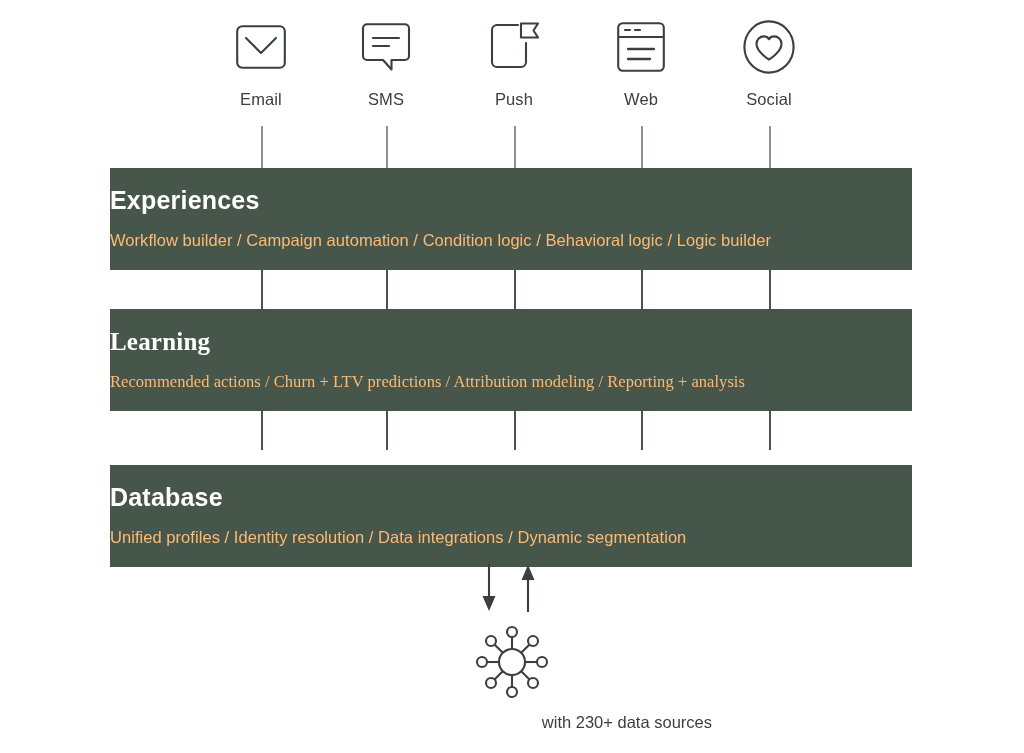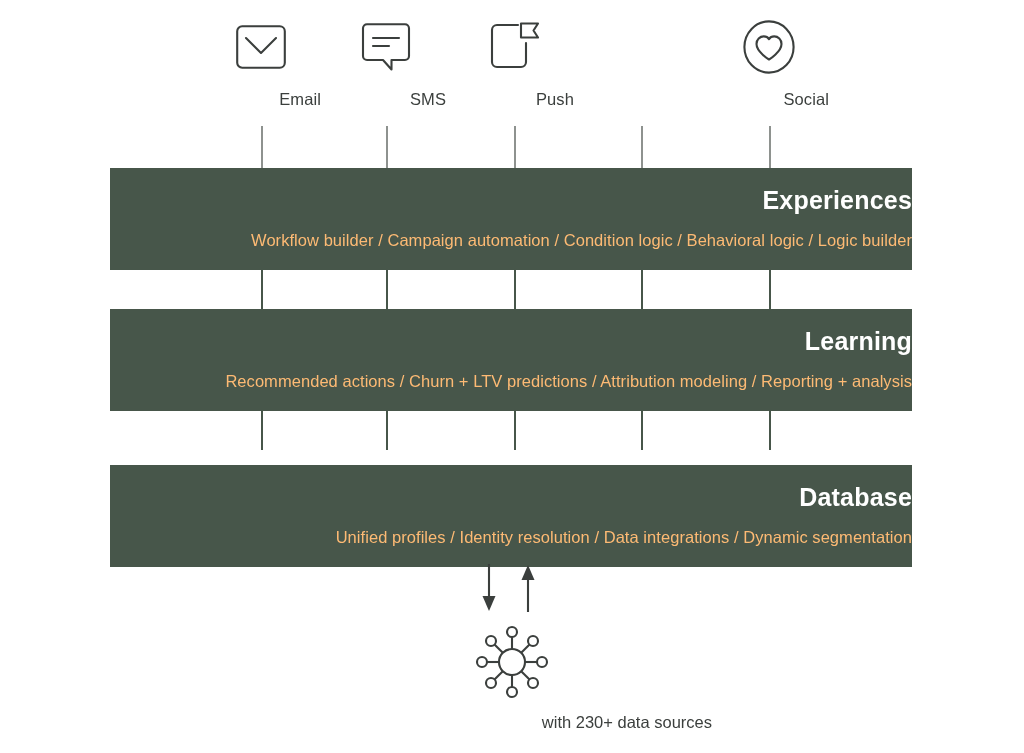--- a/index.html
+++ b/index.html
@@ -17,21 +17,21 @@
     position: relative;
     width: 1024px;
     height: 753px;
   }
 
   
   .channel {
     position: absolute;
     top: 16px;
     width: 120px;
-    text-align: right;
+    text-align: center;
   }
   .channel .glyph {
     height: 62px;
     display: flex;
     align-items: center;
     justify-content: center;
   }
   .channel .clabel {
     margin-top: 12px;
     font-size: 16.5px;
@@ -50,21 +50,21 @@
   
   .band {
     position: absolute;
     left: 110px;
     width: 802px;
     background: #47564a;
     color: #ffffff;
     text-align: center;
     display: flex;
     flex-direction: column;
-    align-items: flex-end;
+    align-items: flex-start;
     justify-content: center;
   }
   .band .band-title {
     font-size: 25px;
     font-weight: 600;
     letter-spacing: .2px;
     line-height: 1;
   }
   .band .band-sub {
     margin-top: 18px;
@@ -134,20 +134,33 @@
     <div class="glyph">
       <svg width="50" height="50" viewBox="0 0 50 50">
         <path d="M6 2.2 H44 a4 4 0 0 1 4 4 V34 a4 4 0 0 1 -4 4 H30.5 L30.5 47.5 L22 38 H6 a4 4 0 0 1 -4 -4 V6.2 a4 4 0 0 1 4 -4 Z" fill="none" stroke="#3b3f3d" stroke-width="2.1" stroke-linejoin="round"></path>
         <line x1="12" y1="16" x2="38" y2="16" stroke="#3b3f3d" stroke-width="2.1" stroke-linecap="round"></line>
         <line x1="12" y1="24" x2="28" y2="24" stroke="#3b3f3d" stroke-width="2.1" stroke-linecap="round"></line>
       </svg>
     </div>
     <div class="clabel">SMS</div>
   </div>
 
+  <div class="channel" style="left:581px">
+    <div class="glyph">
+      <svg width="48" height="50" viewBox="0 0 48 50">
+        <rect x="1.2" y="1.2" width="45.6" height="47.6" rx="4.5" ry="4.5" fill="none" stroke="#3b3f3d" stroke-width="2.1"></rect>
+        <line x1="1.2" y1="15" x2="46.8" y2="15" stroke="#3b3f3d" stroke-width="2.1"></line>
+        <line x1="8" y1="8" x2="13" y2="8" stroke="#3b3f3d" stroke-width="2.1" stroke-linecap="round"></line>
+        <line x1="18" y1="8" x2="23" y2="8" stroke="#3b3f3d" stroke-width="2.1" stroke-linecap="round"></line>
+        <line x1="11" y1="27" x2="37" y2="27" stroke="#3b3f3d" stroke-width="2.3" stroke-linecap="round"></line>
+        <line x1="11" y1="37" x2="33" y2="37" stroke="#3b3f3d" stroke-width="2.3" stroke-linecap="round"></line>
+      </svg>
+    </div>
+    <div class="clabel">Web</div>
+  </div>
 
   <div class="channel" style="left:709px">
     <div class="glyph">
       <svg width="52" height="54" viewBox="0 0 52 54">
         <ellipse cx="26" cy="27" rx="24.6" ry="25.6" fill="none" stroke="#3b3f3d" stroke-width="2.1"></ellipse>
         <path d="M26 39.5 C26 39.5 13.5 31.8 13.5 24 C13.5 19.6 16.9 16.4 20.8 16.4 C23.2 16.4 25.1 17.7 26 19.2 C26.9 17.7 28.8 16.4 31.2 16.4 C35.1 16.4 38.5 19.6 38.5 24 C38.5 31.8 26 39.5 26 39.5 Z" fill="none" stroke="#3b3f3d" stroke-width="2.1" stroke-linejoin="round"></path>
       </svg>
     </div>
     <div class="clabel">Social</div>
   </div>
@@ -168,21 +181,21 @@
   <div class="connector green" style="left:386px; top:411px; height:39px;"></div>
   <div class="connector green" style="left:514px; top:411px; height:39px;"></div>
   <div class="connector green" style="left:641px; top:411px; height:39px;"></div>
   <div class="connector green" style="left:769px; top:411px; height:39px;"></div>
 
   <div class="band" style="top:168px; height:102px;">
     <div class="band-title">Experiences</div>
     <div class="band-sub">Workflow builder / Campaign automation / Condition logic / Behavioral logic / Logic builder</div>
   </div>
 
-  <div class="band" style="top:309px; height:102px;">
+  <div class="band" style="top:309px; height:102px;font-family:Liberation Serif, serif;">
     <div class="band-title">Learning</div>
     <div class="band-sub">Recommended actions / Churn + LTV predictions / Attribution modeling / Reporting + analysis</div>
   </div>
 
   <div class="band" style="top:449px; height:102px;margin-top:16px;">
     <div class="band-title">Database</div>
     <div class="band-sub">Unified profiles / Identity resolution / Data integrations / Dynamic segmentation</div>
   </div>
 
   <div class="arrows">

